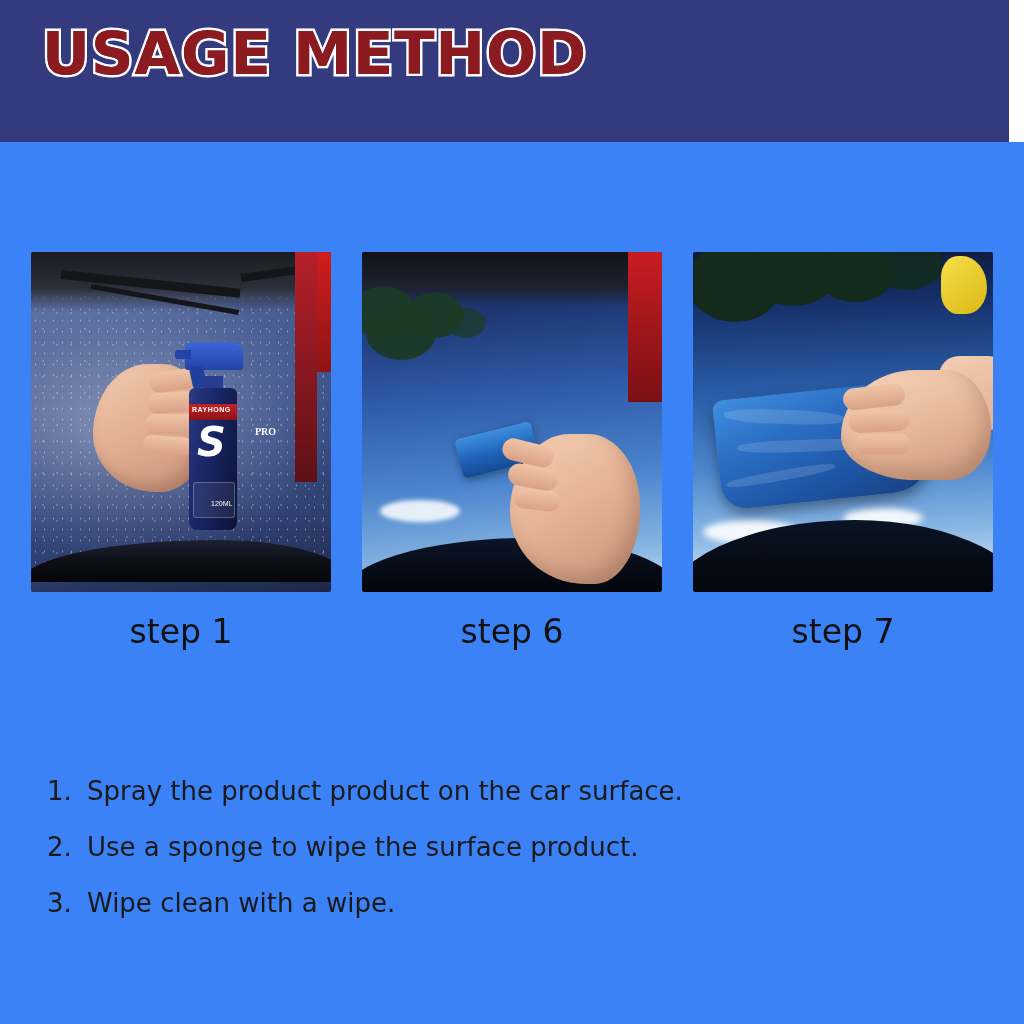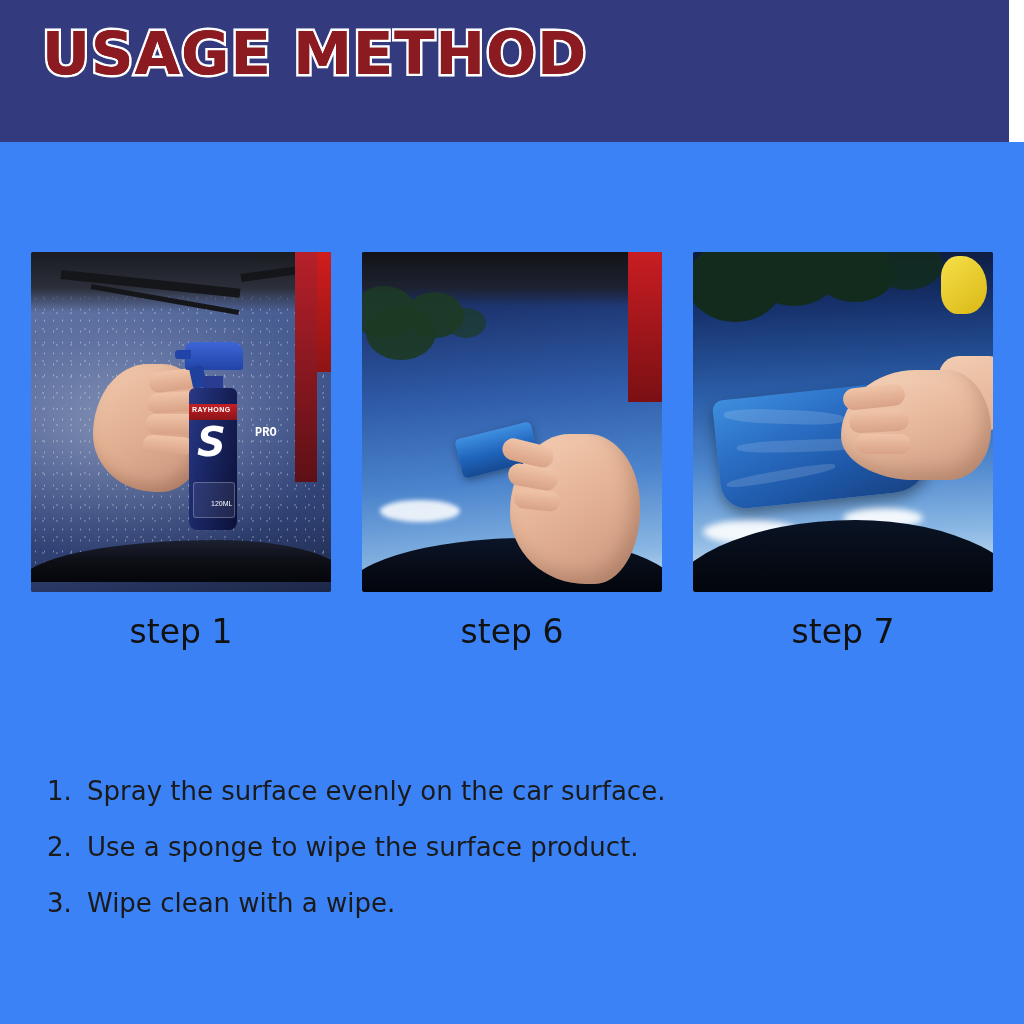--- a/index.html
+++ b/index.html
@@ -157,22 +157,22 @@
     font-size: 7px; font-weight: bold; color: #fff;
     font-family: "Liberation Sans", sans-serif; letter-spacing: .5px;
   }
   .bottle-s {
     position: absolute; left: 14px; top: 92px;
     font-size: 40px; font-weight: bold; color: #ffffff; line-height: 1;
     font-family: "DejaVu Sans", sans-serif; font-style: italic;
   }
   .bottle-pro {
     position: absolute; left: 40px; top: 96px;
-    font-size: 12px; font-weight: bold; color: #ffffff;
-    font-family: Liberation Mono, monospace;
+    font-size: 10px; font-weight: bold; color: #ffffff;
+    font-family: Liberation Serif, serif;
     padding-left: 32px;
   }
   .bottle-bot {
     position: absolute; left: 10px; top: 152px; width: 40px; height: 34px;
     background: rgba(255,255,255,0.08); border: 1px solid rgba(255,255,255,.25);
     border-radius: 3px;
   }
   .bottle-vol {
     position: absolute; left: 28px; top: 170px;
     font-size: 7px; color: #ffffff; font-family: "Liberation Sans", sans-serif;
@@ -423,21 +423,21 @@
         <div class="finger" style="left:156px;top:158px;width:60px;height:22px;transform:rotate(-3deg);"></div>
         <div class="finger" style="left:162px;top:182px;width:56px;height:20px;"></div>
       </div>
       <div class="step-label">step 7</div>
     </div>
 
   </div>
 
   <div class="instructions">
     <div class="instr-line">
-      <span class="instr-num">1.</span><span>Spray the surface evenly on the car surface.</span>
+      <span class="instr-num">1.</span><span>Spray the product product on the car surface.</span>
     </div>
     <div class="instr-line">
       <span class="instr-num">2.</span><span>Use a sponge to wipe the surface product.</span>
     </div>
     <div class="instr-line">
       <span class="instr-num">3.</span><span>Wipe clean with a wipe.</span>
     </div>
   </div>
 
 </div>

